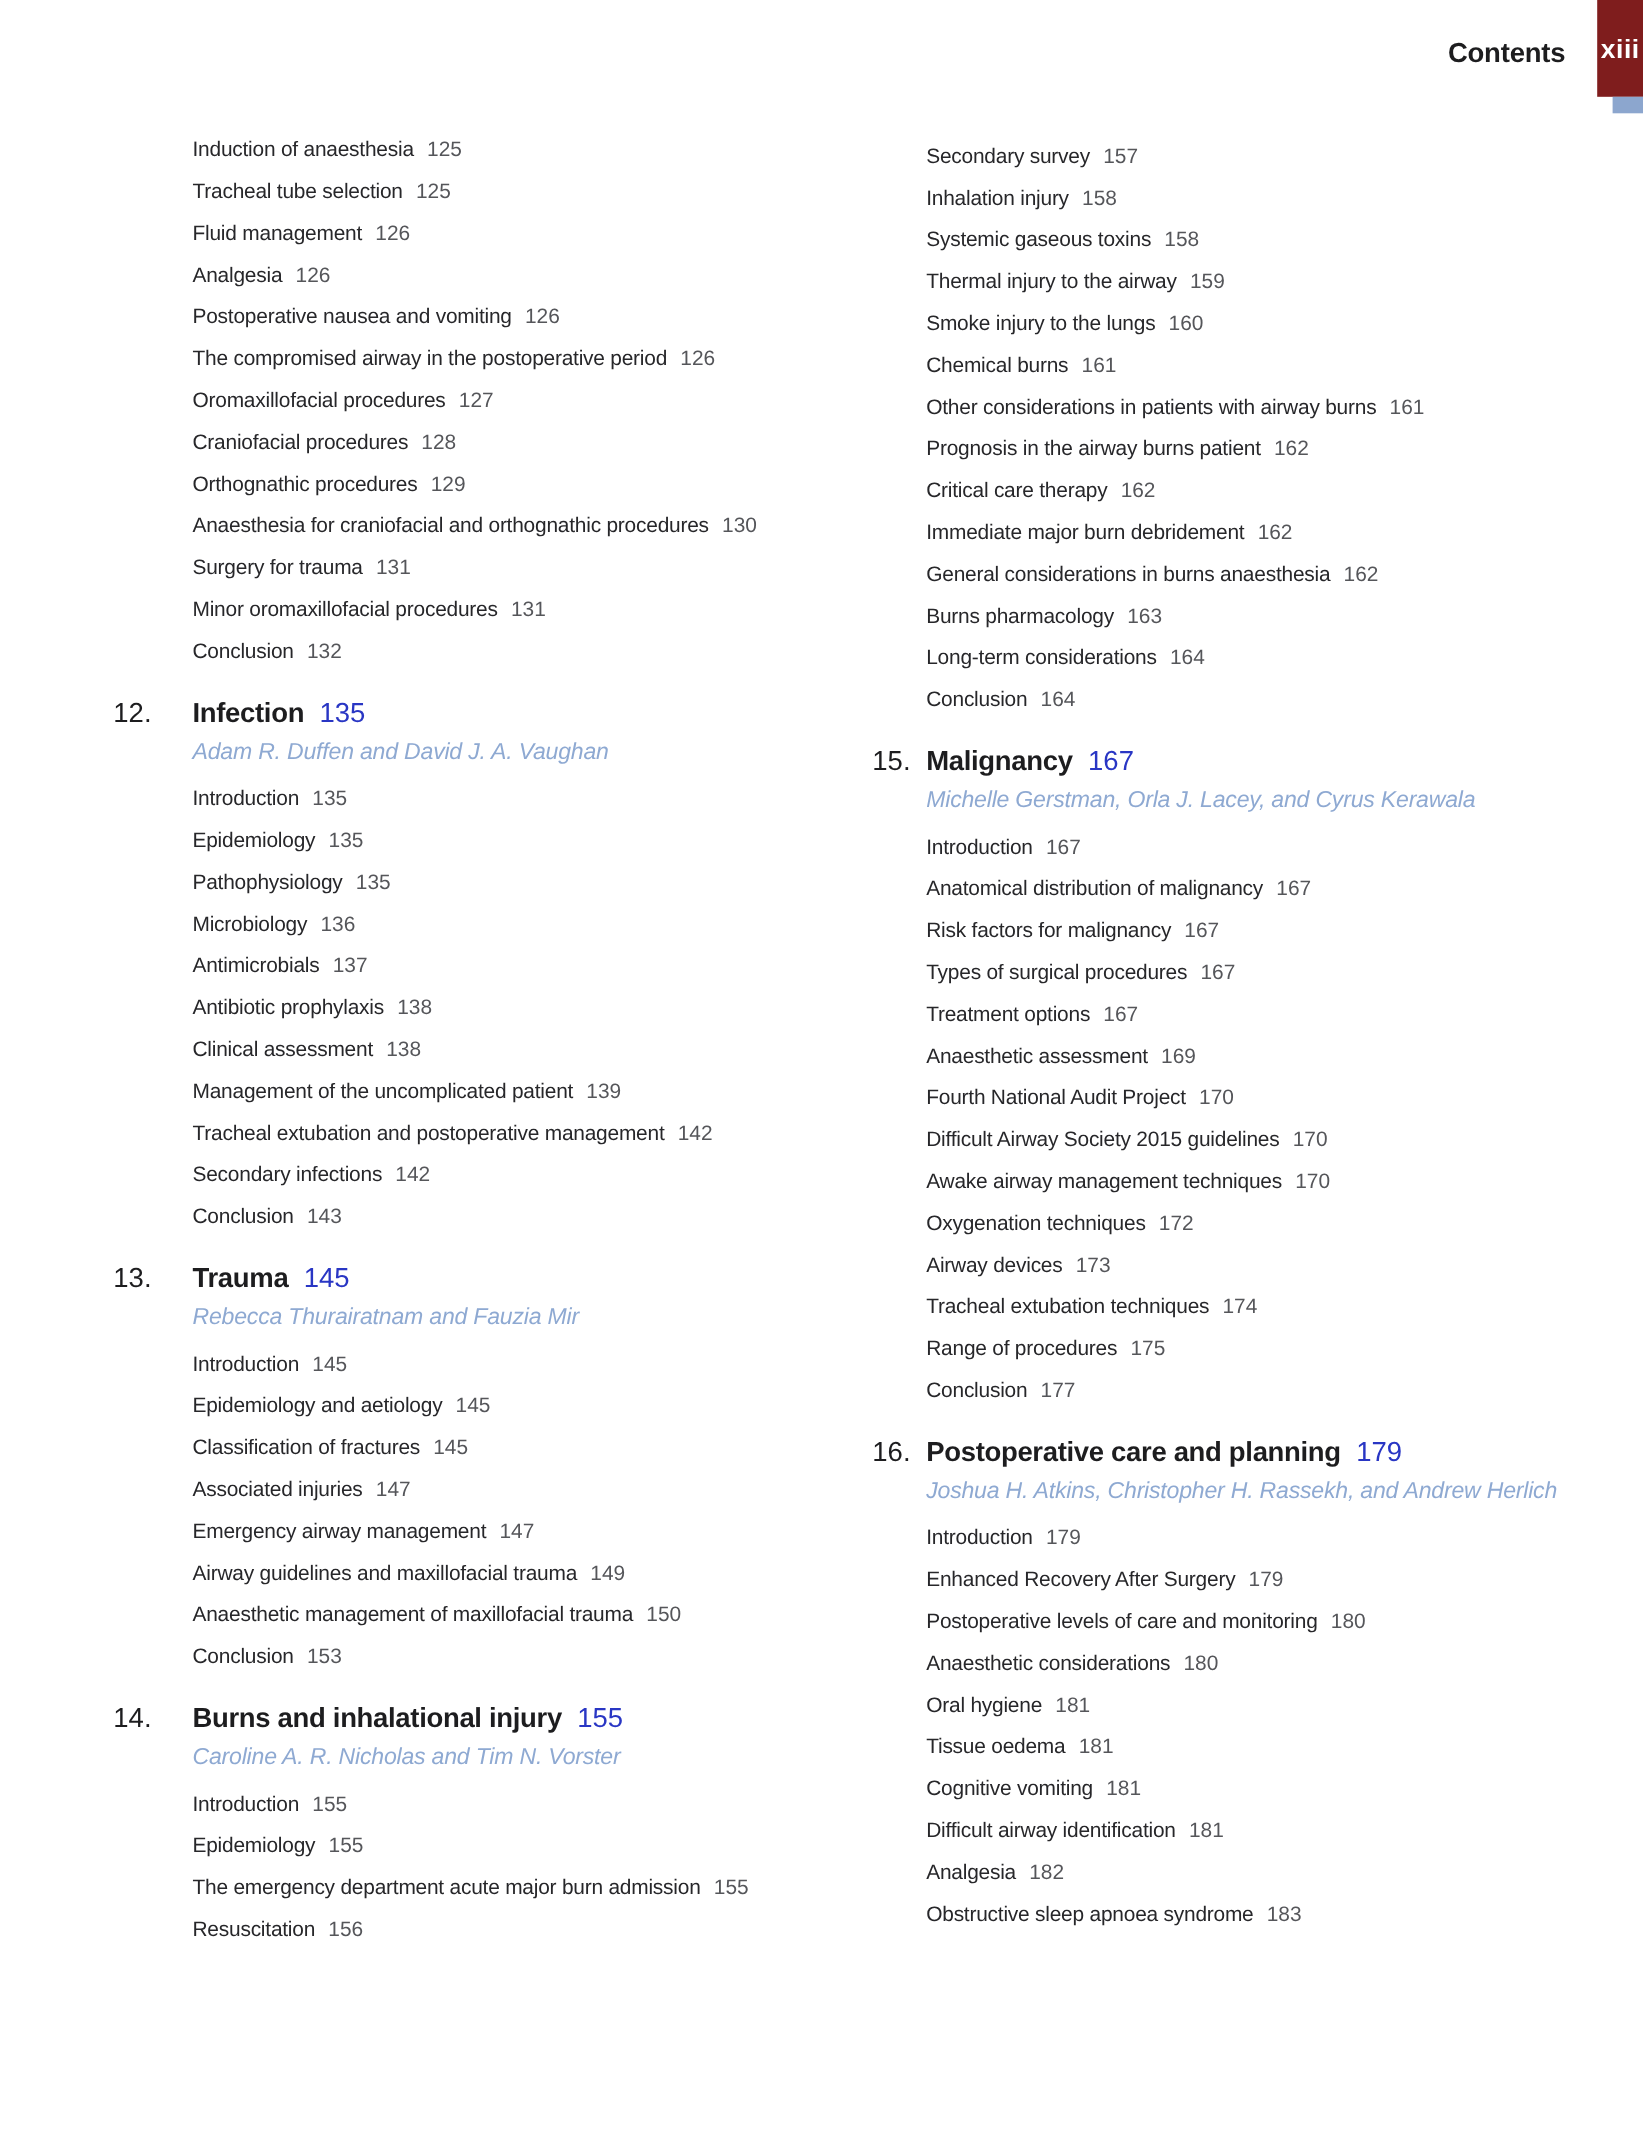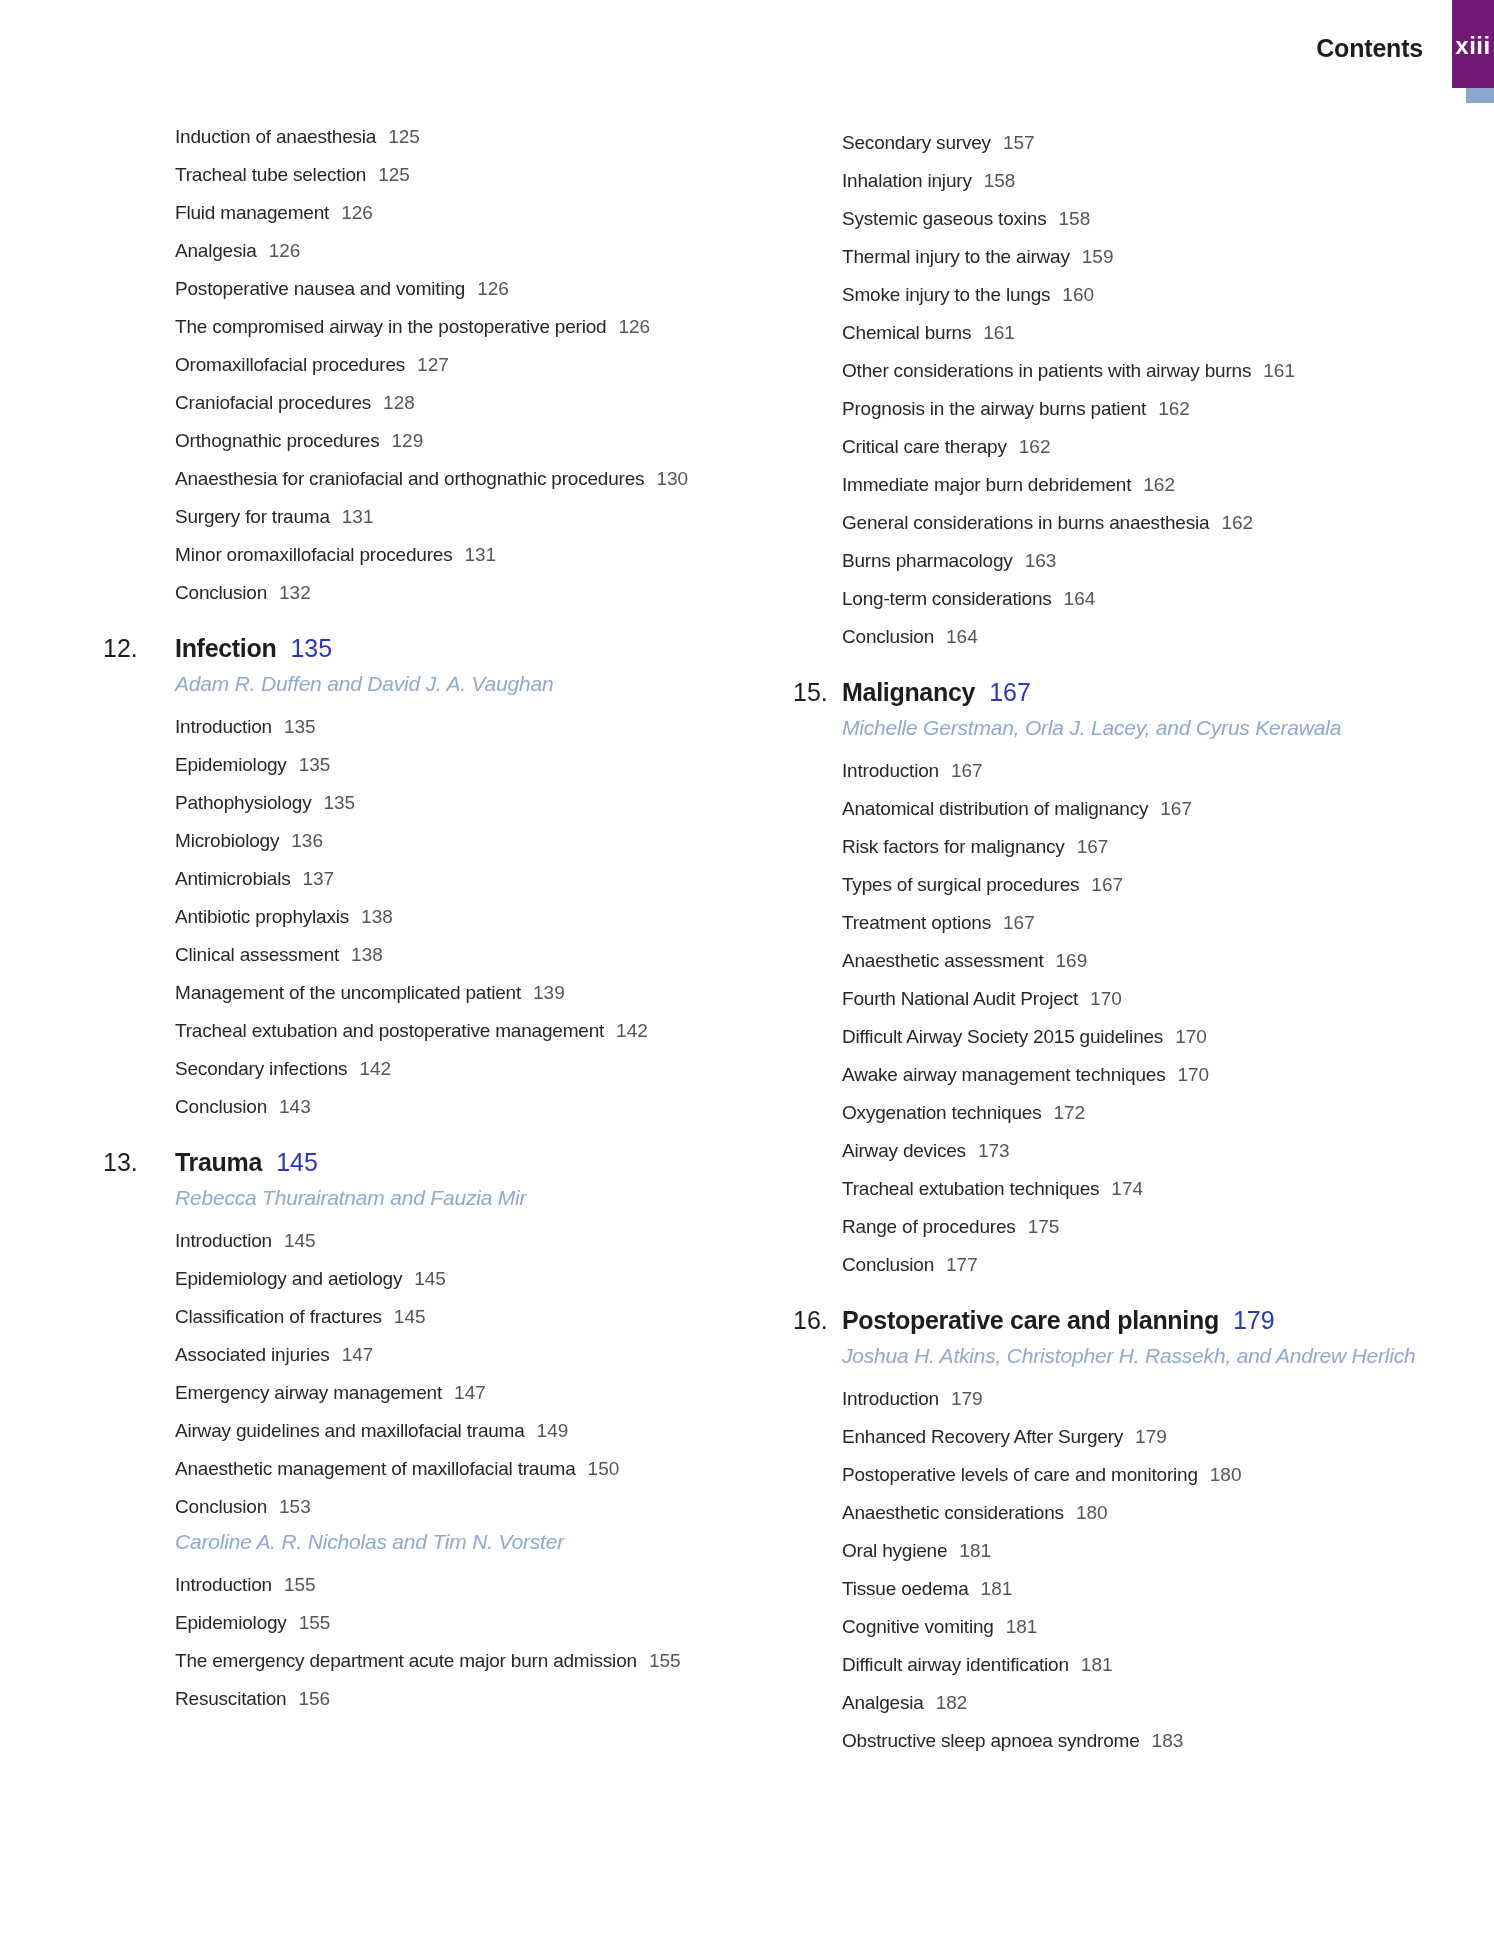--- a/index.html
+++ b/index.html
@@ -21,21 +21,21 @@
     color: #1d1d1f;
     letter-spacing: -0.2px;
     margin-left: 33px;
   }
   .page-tab {
     position: absolute;
     top: 0;
     right: 0;
     width: 42px;
     height: 88px;
-    background: #701a75;
+    background: #7f1d1d;
     display: flex;
     align-items: center;
     justify-content: center;
     padding-top: 3px;
     box-sizing: border-box;
   }
   .page-tab .tab-label {
     color: #ffffff;
     font-weight: bold;
     font-size: 24px;
@@ -156,20 +156,21 @@
           <li class="entry"><span class="lbl">Epidemiology and aetiology</span><span class="pg">145</span></li>
           <li class="entry"><span class="lbl">Classification of fractures</span><span class="pg">145</span></li>
           <li class="entry"><span class="lbl">Associated injuries</span><span class="pg">147</span></li>
           <li class="entry"><span class="lbl">Emergency airway management</span><span class="pg">147</span></li>
           <li class="entry"><span class="lbl">Airway guidelines and maxillofacial trauma</span><span class="pg">149</span></li>
           <li class="entry"><span class="lbl">Anaesthetic management of maxillofacial trauma</span><span class="pg">150</span></li>
           <li class="entry"><span class="lbl">Conclusion</span><span class="pg">153</span></li>
         </ul>
       </div>
       <div class="section">
+        <div class="chapter-heading"><span class="chap-num">14.</span><span class="chap-title">Burns and inhalational injury</span><span class="chap-page">155</span></div>
         <div class="authors">Caroline A. R. Nicholas and Tim N. Vorster</div>
         <ul class="entries">
           <li class="entry"><span class="lbl">Introduction</span><span class="pg">155</span></li>
           <li class="entry"><span class="lbl">Epidemiology</span><span class="pg">155</span></li>
           <li class="entry"><span class="lbl">The emergency department acute major burn admission</span><span class="pg">155</span></li>
           <li class="entry"><span class="lbl">Resuscitation</span><span class="pg">156</span></li>
         </ul>
       </div>
     </div>
   <div class="col col-right" id="col-1">

